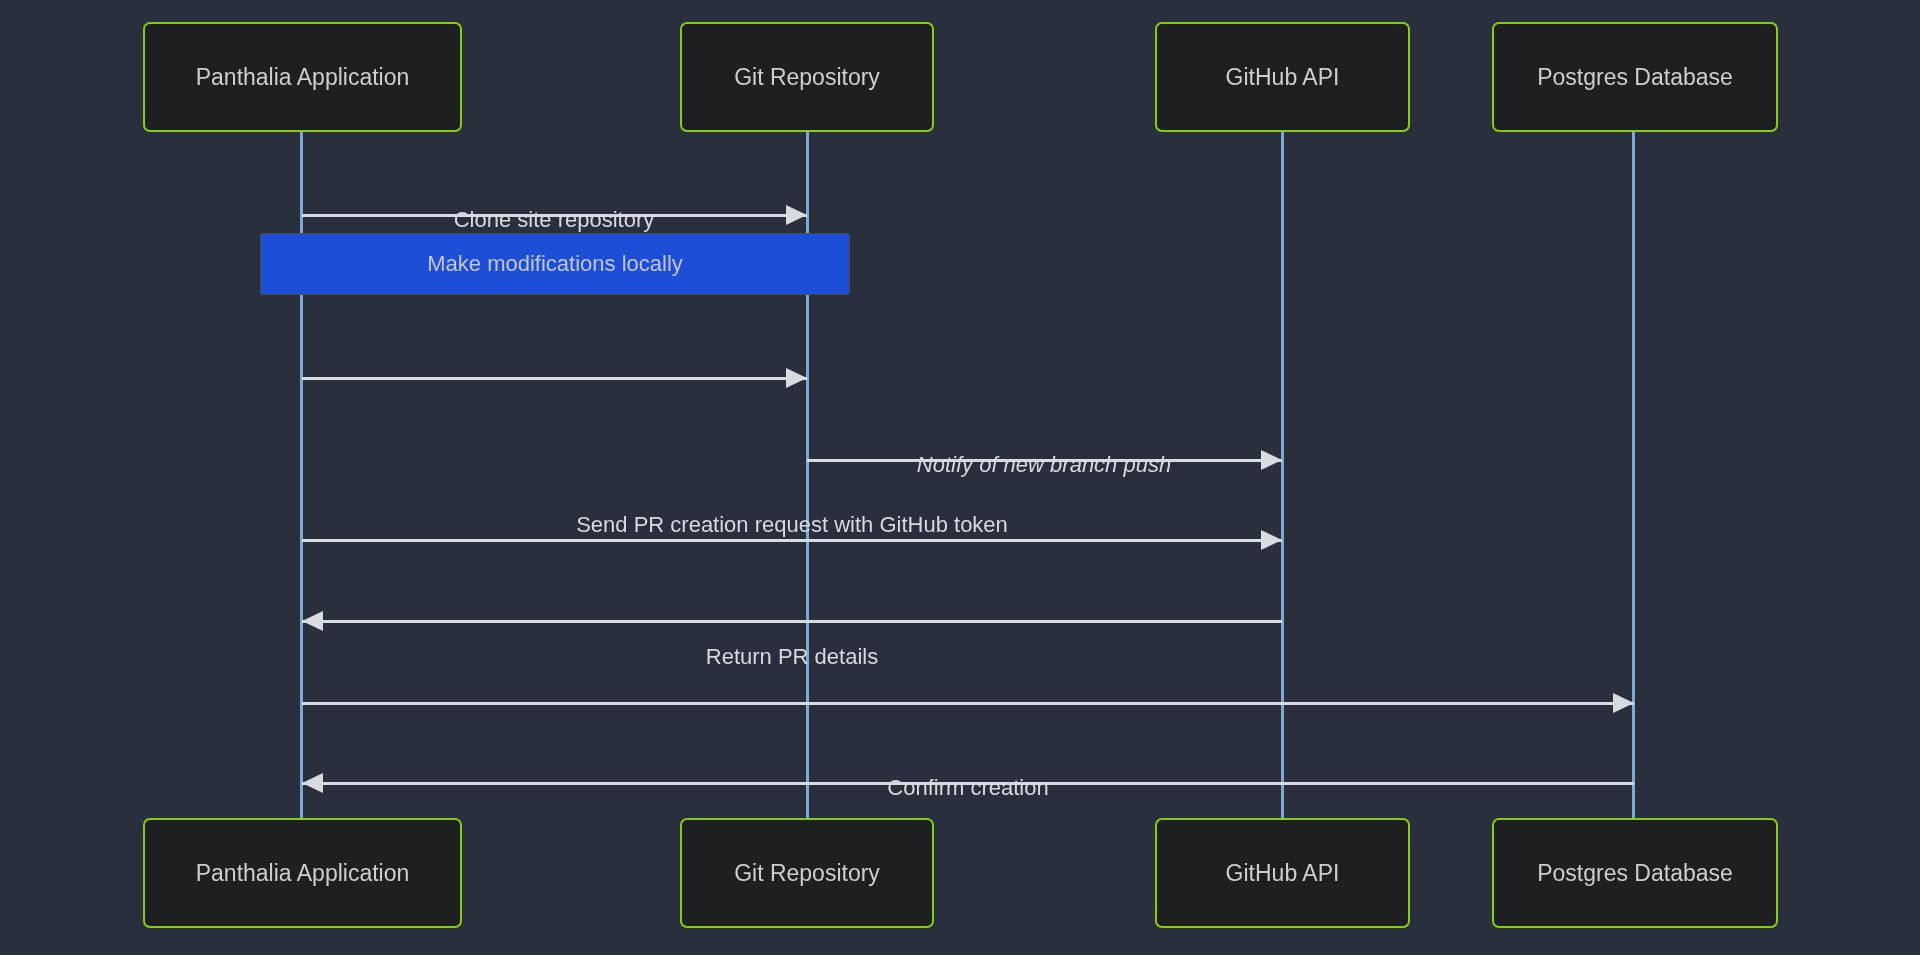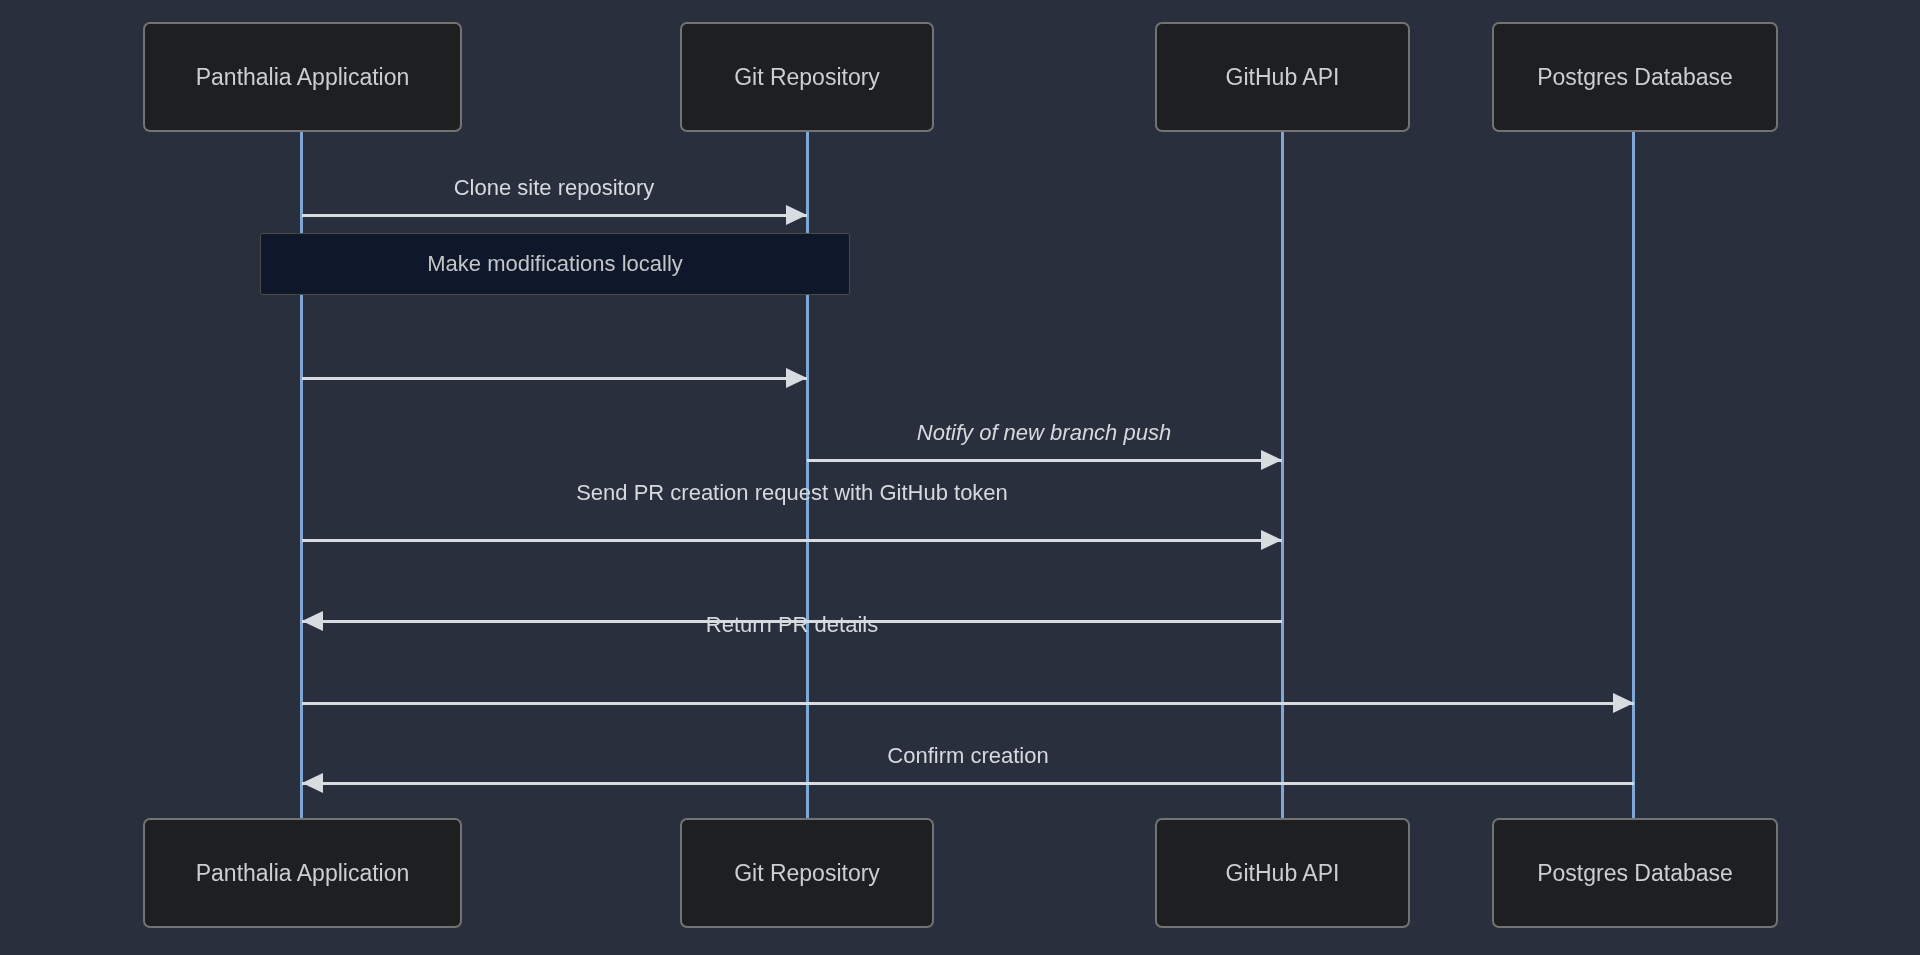--- a/index.html
+++ b/index.html
@@ -12,21 +12,21 @@
     position: relative;
     width: 1920px;
     height: 955px;
     background: #292f3c;
     overflow: hidden;
   }
   .actor {
     position: absolute;
     height: 110px;
     background: #1e1f21;
-    border: 2px solid #737373;
+    border: 2px solid #84cc16;
     border-radius: 7px;
     display: flex;
     align-items: center;
     justify-content: center;
     color: #ccced2;
     font-size: 23px;
     box-sizing: border-box;
     z-index: 3;
   }
   .actor span { white-space: nowrap; }
@@ -64,24 +64,25 @@
   }
   .msg-label {
     position: absolute;
     transform: translateX(-50%);
     color: #d6d9de;
     font-size: 22px;
     height: 34px;
     line-height: 34px;
     white-space: nowrap;
     z-index: 3;
+    margin-top: 32px;
   }
   .note {
     position: absolute;
-    background: #0f172a;
+    background: #1d4ed8;
     border: 1px solid #4a4b46;
     border-radius: 2px;
     display: flex;
     align-items: center;
     justify-content: center;
     color: #c3c5c7;
     font-size: 22px;
     box-sizing: border-box;
     z-index: 3;
   }

